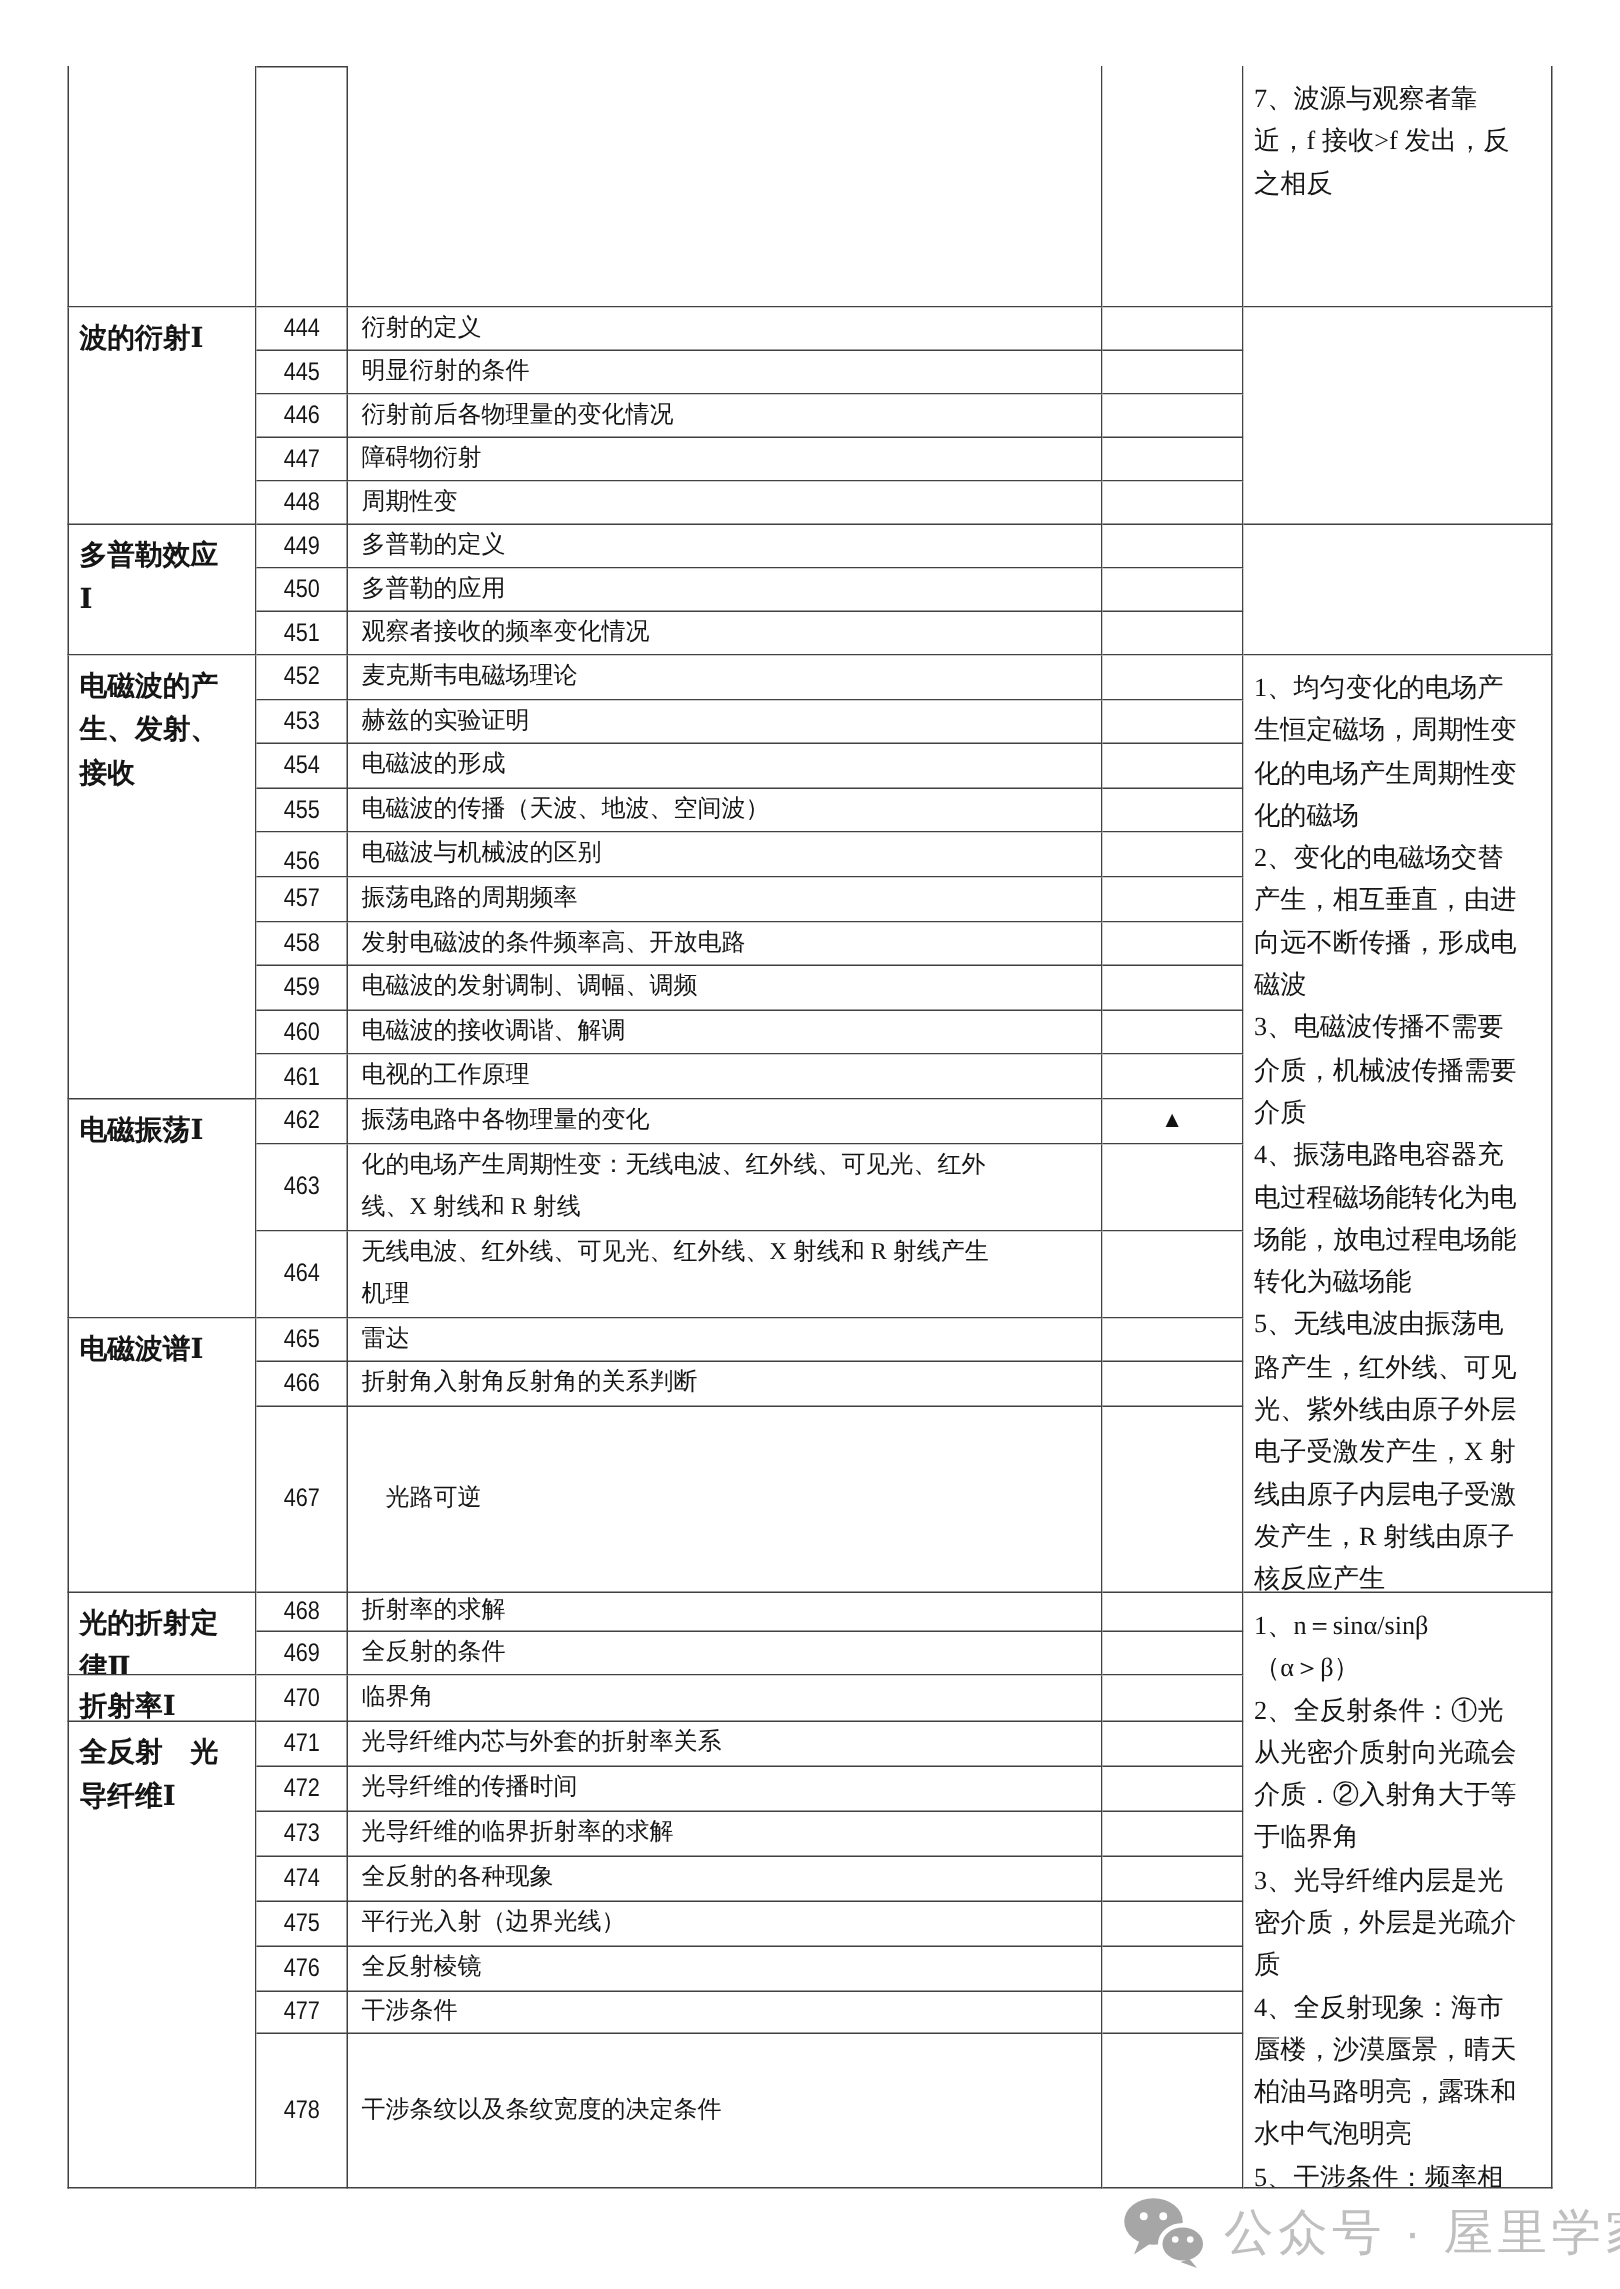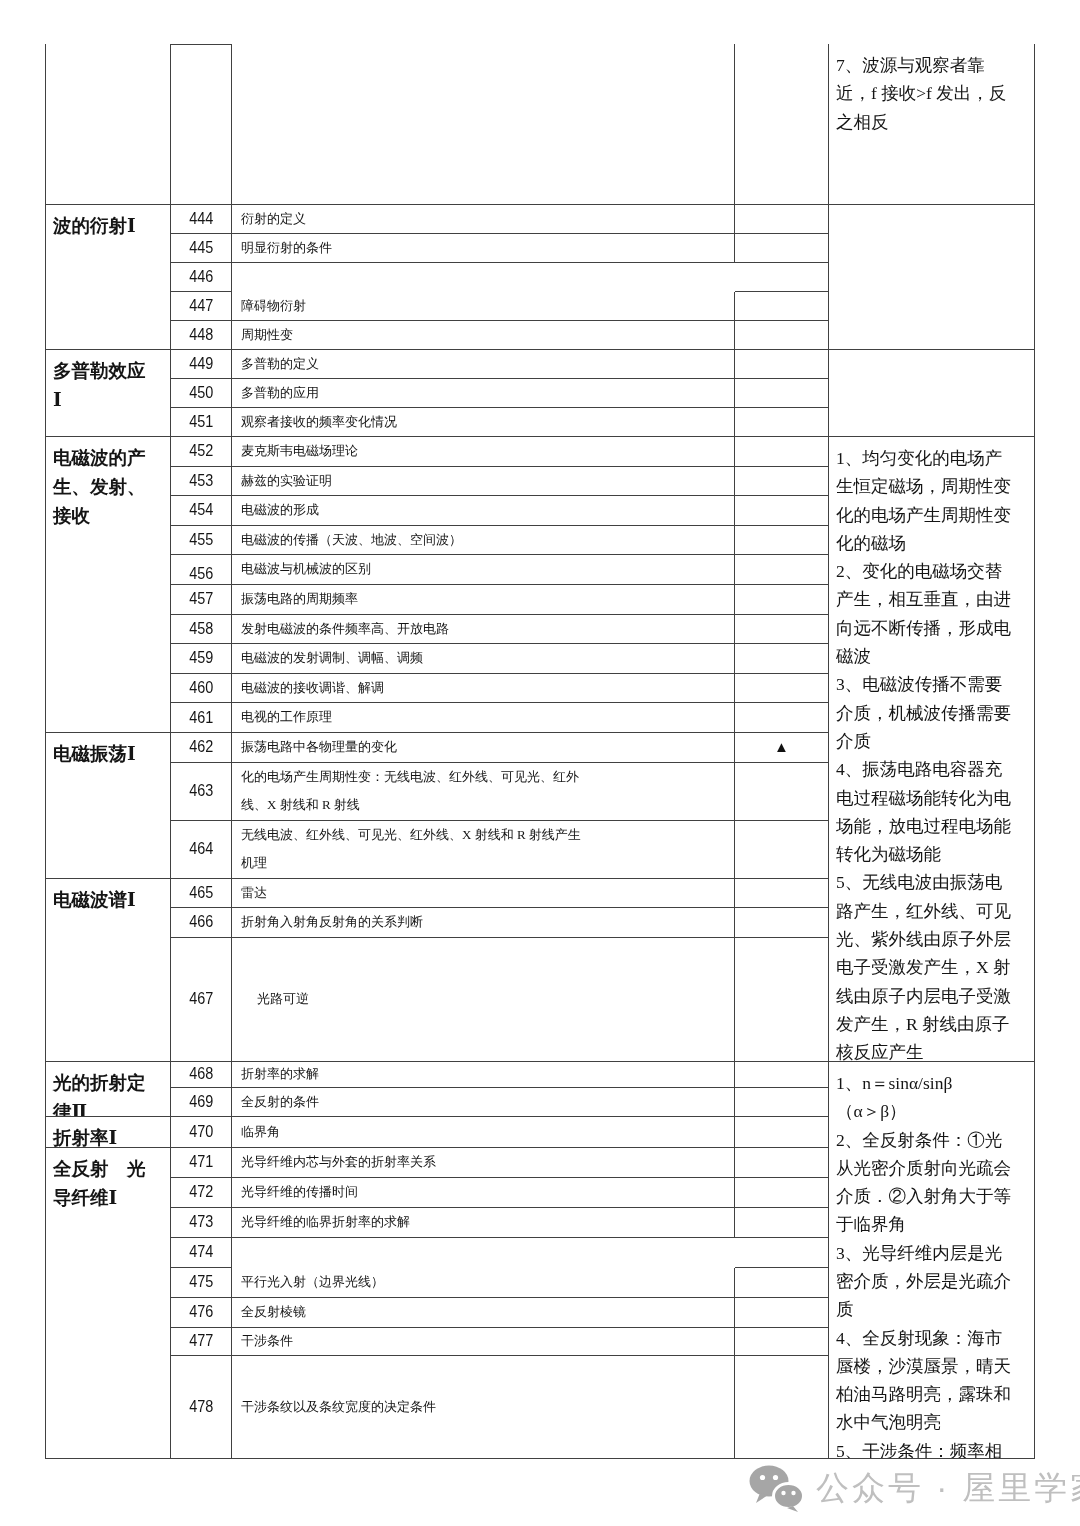--- a/index.html
+++ b/index.html
@@ -20,21 +20,21 @@
   }
   .first-col{border-left:1.5px solid #414141;}
   .top-closed{border-top:1.5px solid #414141;}
   .cat{
     font-weight:bold;font-size:18.5px;line-height:29px;
     padding:7px 3px 0 7px;white-space:pre-line;
   }
   .num{display:flex;align-items:center;justify-content:center;
     font-family:"Liberation Sans","DejaVu Sans",sans-serif;font-size:17px;}
   .num>span{transform:scaleX(.85);}
-  .desc{display:flex;align-items:center;font-size:13px;padding-left:9px;}
+  .desc{display:flex;align-items:center;font-size:16px;padding-left:9px;}
   .desc>span{white-space:pre-line;line-height:28.5px;}
   .desc-indent{padding-left:25px;}
   .mark{display:flex;align-items:center;justify-content:center;font-size:15px;color:#111;}
   .note{font-size:17.5px;line-height:28.3px;padding:7px 3px 0 7px;white-space:pre-line;}
   #watermark{
     position:absolute;left:748px;top:1461px;height:54px;
     display:flex;align-items:center;gap:12px;
   }
   #watermark .wm-text{
     font-family:"Liberation Sans","DejaVu Sans",sans-serif;
@@ -76,20 +76,23 @@
     <div class="cell num" style="grid-area: 3 / 2 / 4;">
       <span>445</span>
     </div>
     <div class="cell desc" style="grid-area: 3 / 3 / 4; text-align: right;">
       <span>明显衍射的条件</span>
     </div>
     <div class="cell mark" style="grid-area: 3 / 4 / 4;"></div>
     <div class="cell num" style="grid-area: 4 / 2 / 5;">
       <span>446</span>
     </div>
+    <div class="cell desc" style="grid-area: 4 / 3 / 5;">
+      <span>衍射前后各物理量的变化情况</span>
+    </div>
     <div class="cell mark" style="grid-area: 4 / 4 / 5;"></div>
     <div class="cell num" style="grid-area: 5 / 2 / 6;">
       <span>447</span>
     </div>
     <div class="cell desc" style="grid-area: 5 / 3 / 6;">
       <span>障碍物衍射</span>
     </div>
     <div class="cell mark" style="grid-area: 5 / 4 / 6;"></div>
     <div class="cell num" style="grid-area: 6 / 2 / 7;">
       <span>448</span>
@@ -272,20 +275,23 @@
     <div class="cell mark" style="grid-area: 30 / 4 / 31;"></div>
     <div class="cell num" style="grid-area: 31 / 2 / 32;">
       <span>473</span>
     </div>
     <div class="cell desc" style="grid-area: 31 / 3 / 32;">
       <span>光导纤维的临界折射率的求解</span>
     </div>
     <div class="cell mark" style="grid-area: 31 / 4 / 32;"></div>
     <div class="cell num" style="grid-area: 32 / 2 / 33;">
       <span>474</span>
+    </div>
+    <div class="cell desc" style="grid-area: 32 / 3 / 33;">
+      <span>全反射的各种现象</span>
     </div>
     <div class="cell mark" style="grid-area: 32 / 4 / 33;"></div>
     <div class="cell num" style="grid-area: 33 / 2 / 34;">
       <span>475</span>
     </div>
     <div class="cell desc" style="grid-area: 33 / 3 / 34;">
       <span>平行光入射（边界光线）</span>
     </div>
     <div class="cell mark" style="grid-area: 33 / 4 / 34;"></div>
     <div class="cell num" style="grid-area: 34 / 2 / 35;">

